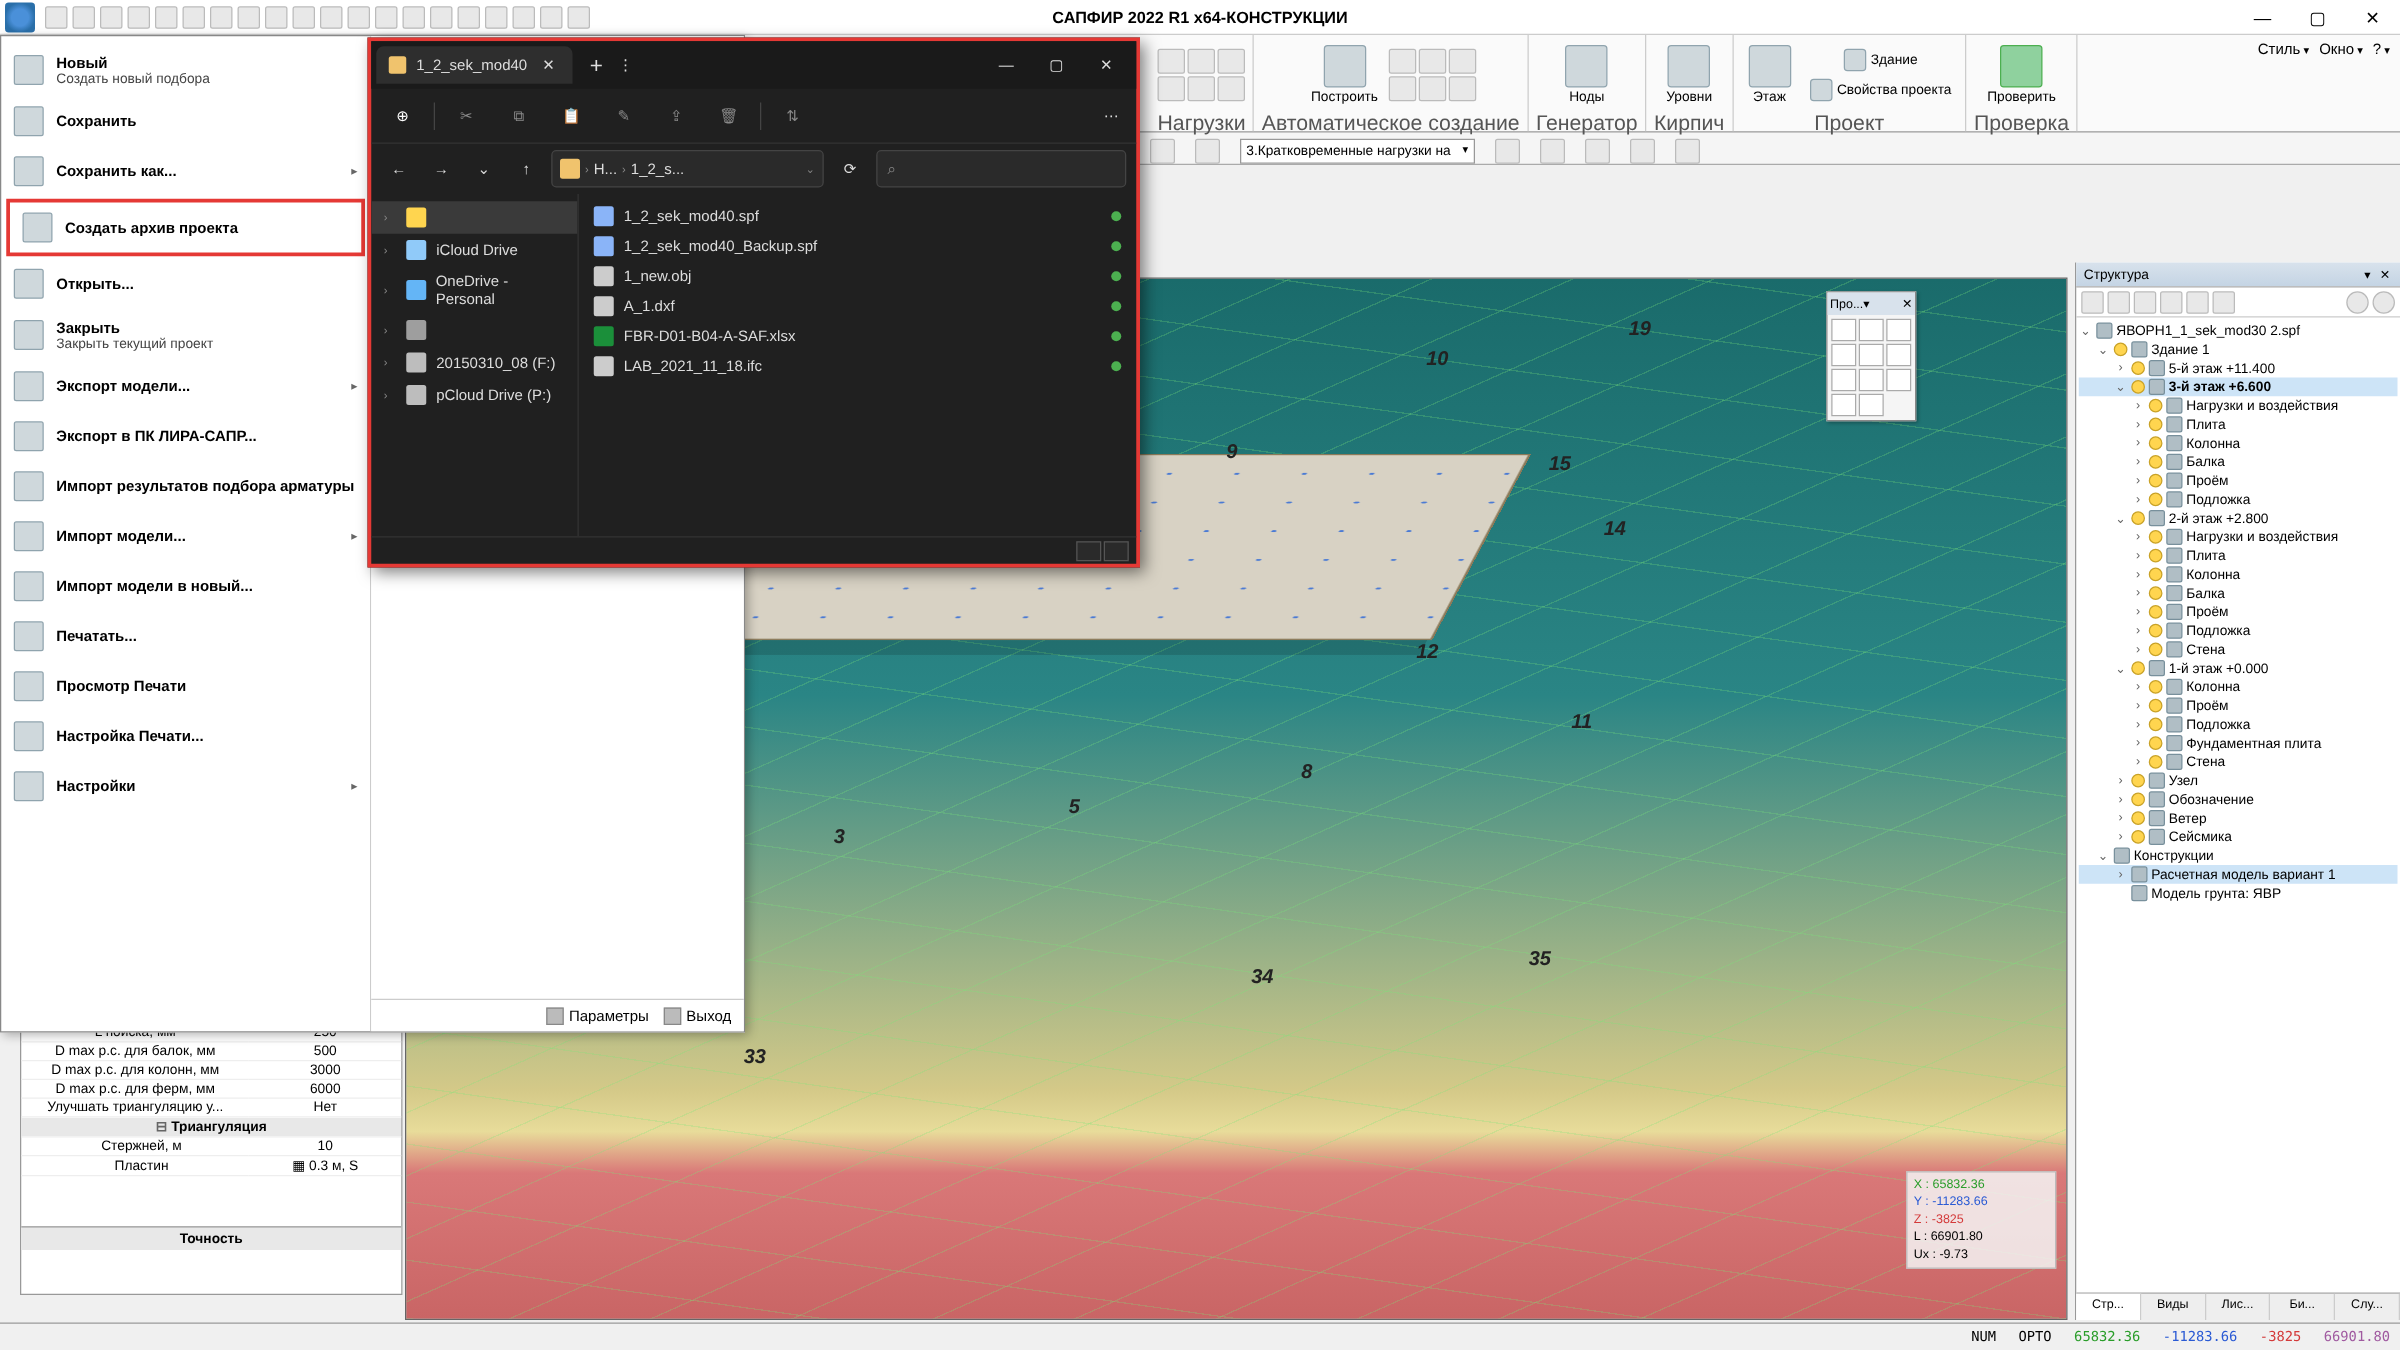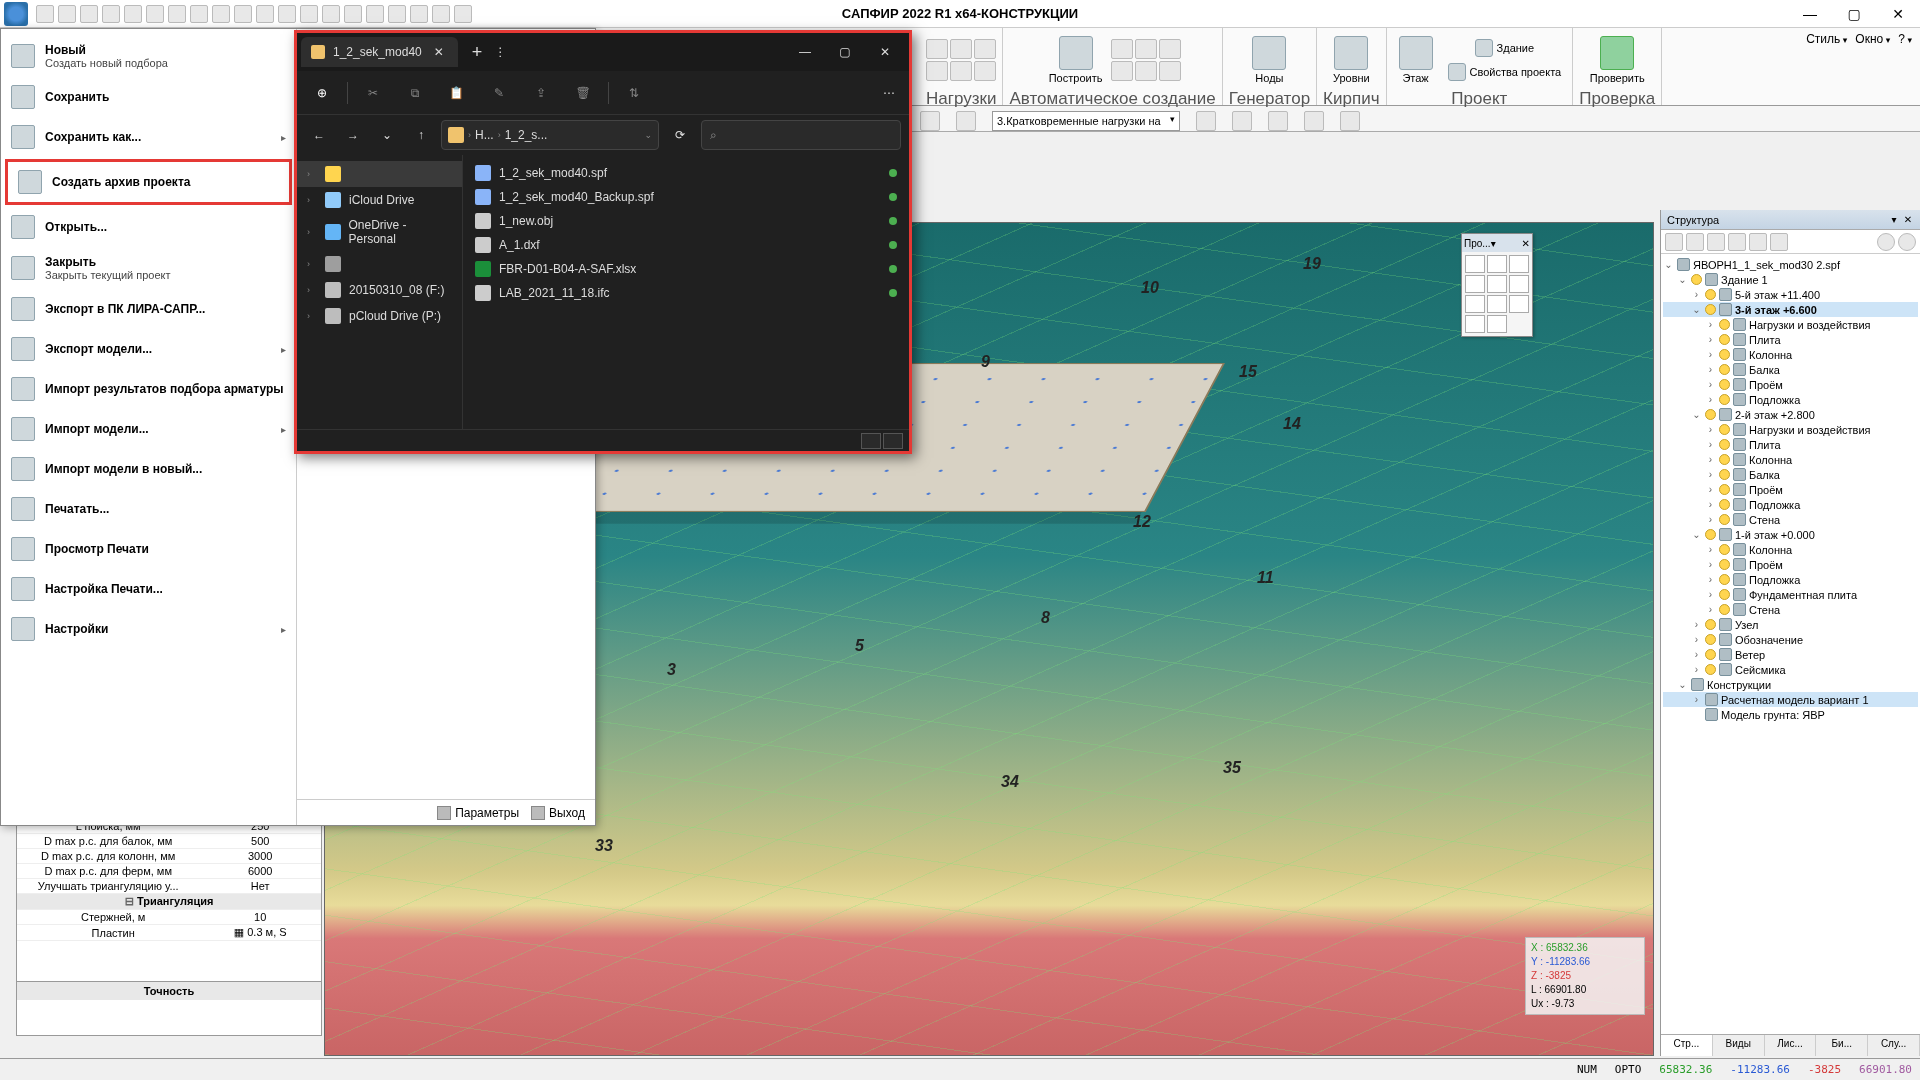--- a/index.html
+++ b/index.html
@@ -310,30 +310,30 @@
           <div class="mt1">Открыть...</div>
         </div>
       </div>
     <div class="mitem">
         <div class="micon"></div>
         <div class="mtxt">
           <div class="mt1">Закрыть</div>
           <div class="mt2">Закрыть текущий проект</div>
         </div>
       </div>
+    <div class="mitem sub">
+        <div class="micon"></div>
+        <div class="mtxt">
+          <div class="mt1">Экспорт модели...</div>
+        </div>
+      </div>
     <div class="mitem">
         <div class="micon"></div>
         <div class="mtxt">
           <div class="mt1">Экспорт в ПК ЛИРА-САПР...</div>
-        </div>
-      </div>
-    <div class="mitem sub">
-        <div class="micon"></div>
-        <div class="mtxt">
-          <div class="mt1">Экспорт модели...</div>
         </div>
       </div>
     <div class="mitem">
         <div class="micon"></div>
         <div class="mtxt">
           <div class="mt1">Импорт результатов подбора арматуры</div>
         </div>
       </div>
     <div class="mitem sub">
         <div class="micon"></div>

